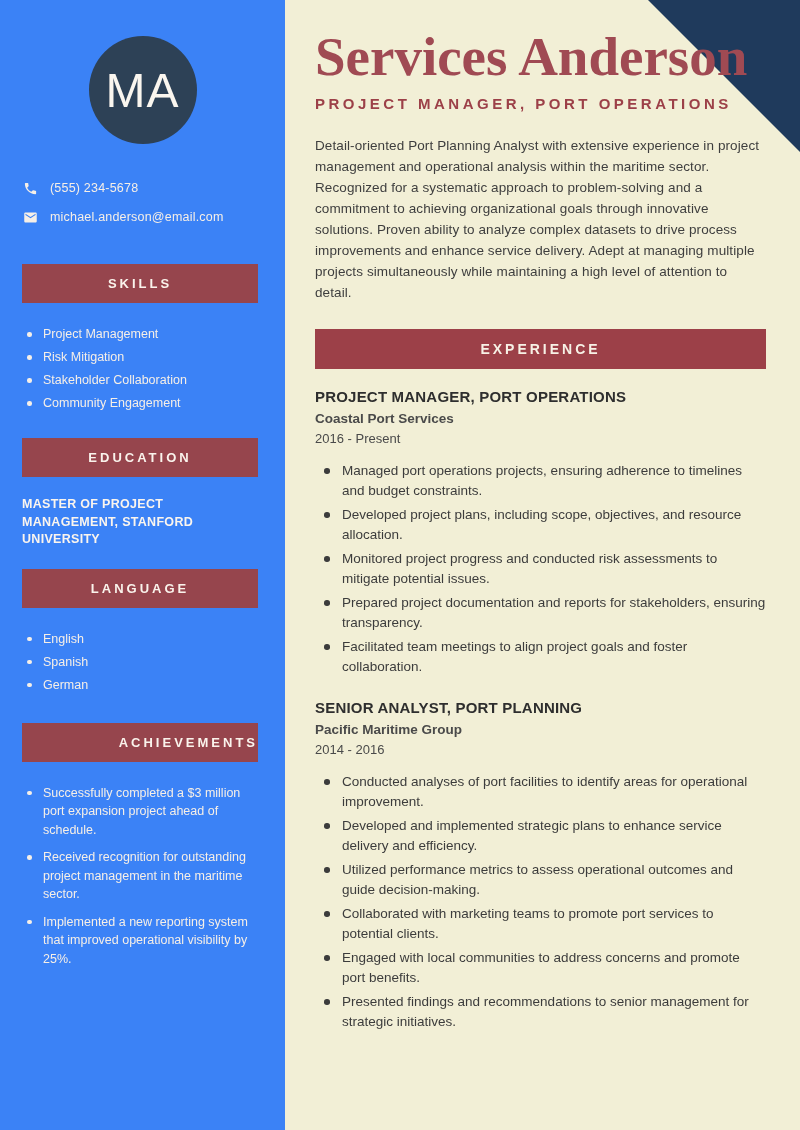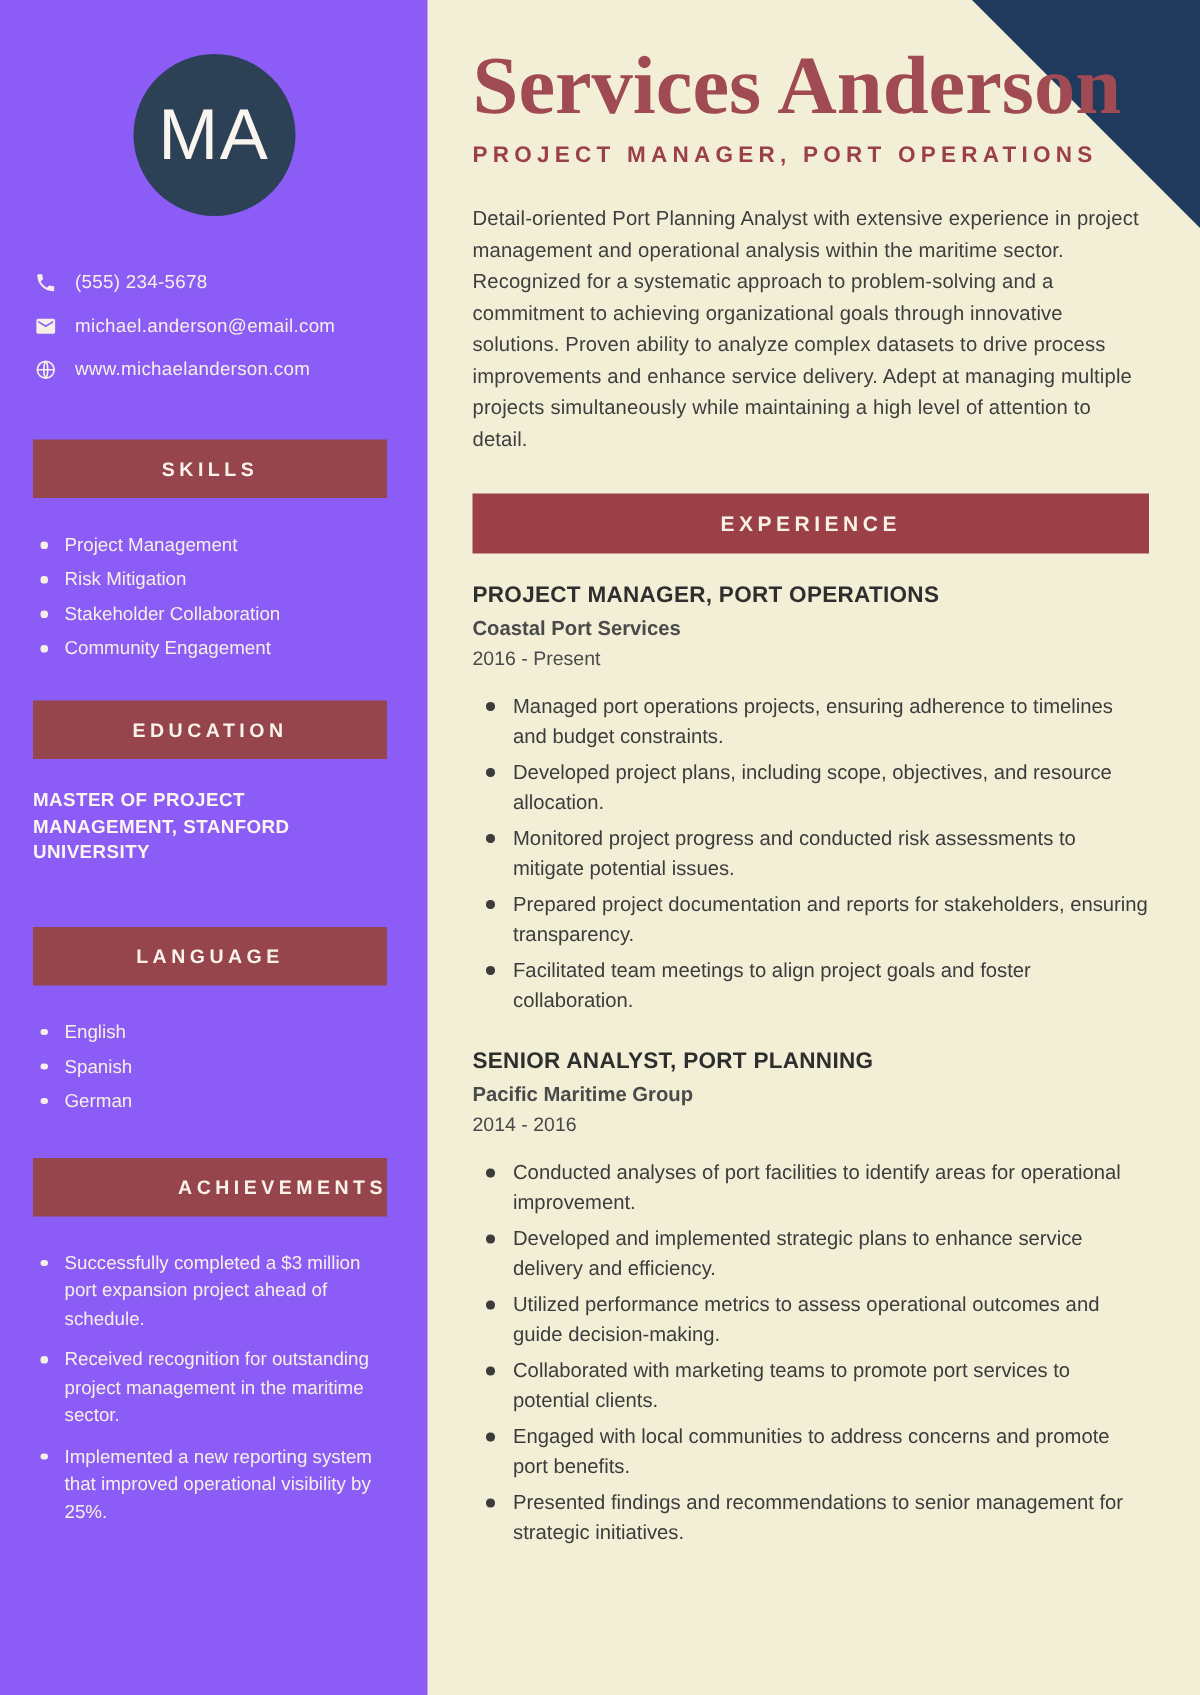--- a/index.html
+++ b/index.html
@@ -4,21 +4,21 @@
 <style>
   html,body{margin:0;padding:0;}
   body{
     width:800px;height:1130px;overflow:hidden;
     font-family:"Liberation Sans",sans-serif;
     display:flex;background:#F2EFD6;
   }
   
   .sidebar{
     width:285px;min-width:285px;height:1130px;
-    background:#8b5cf6;color:#F7F0E8;
+    background:#3b82f6;color:#F7F0E8;
     box-sizing:border-box;
   }
   .avatar{
     width:108px;height:108px;border-radius:50%;
     background:#2D4156;margin:36px auto 0;
     display:flex;align-items:center;justify-content:center;
   }
   .avatar-initials{
     color:#FAF6EF;font-size:48px;font-weight:500;letter-spacing:1px;
   }
@@ -27,21 +27,21 @@
   .contact-row .cicon{width:16px;height:16px;margin-right:12px;flex:0 0 16px;display:flex;align-items:center;justify-content:center;}
   .contact-row .cicon svg{width:15px;height:15px;}
   .contact-row .ctext{font-size:12.5px;color:#F6EFE7;letter-spacing:0.2px;}
   .side-banner{
     background:#96454D;margin:0 27px 0 22px;
     text-align:center;font-weight:bold;font-size:13px;
     letter-spacing:3px;color:#FAF3EC;padding:12px 0;
   }
   .mt-skills{margin-top:39px;}
   .mt-education{margin-top:26px;}
-  .mt-language{margin-top:40px;}
+  .mt-language{margin-top:20px;}
   .mt-achievements{margin-top:29px;text-align:right;}
   ul.side-list{
     list-style:none;margin:22px 0 0 0;padding:0 24px 0 24px;
   }
   ul.side-list li{
     position:relative;padding-left:19px;
     font-size:12.5px;line-height:18px;margin-bottom:5px;
     color:#F6EFE7;
   }
   ul.side-list li::before{
@@ -118,29 +118,20 @@
       <span class="ctext">(555) 234-5678</span>
     </div>
     <div class="contact-row">
       <span class="cicon">
         <svg viewBox="0 0 24 24" fill="#F6EFE7">
             <path d="M20 4H4c-1.1 0-2 .9-2 2v12c0 1.1.9 2 2 2h16c1.1 0 2-.9 2-2V6c0-1.1-.9-2-2-2zm0 4-8 5-8-5V6l8 5 8-5v2z"></path>
           </svg>
       </span>
       <span class="ctext">michael.anderson@email.com</span>
     </div>
-    <div class="contact-row">
-      <span class="cicon">
-        <svg viewBox="0 0 24 24" fill="none" stroke="#F6EFE7" stroke-width="1.8">
-            <circle cx="12" cy="12" r="9"></circle>
-            <path d="M3 12h18M12 3c2.7 2.7 2.7 15.3 0 18M12 3c-2.7 2.7-2.7 15.3 0 18"></path>
-          </svg>
-      </span>
-      <span class="ctext">www.michaelanderson.com</span>
-    </div>
   </div>
 
   <div class="side-banner mt-skills">SKILLS</div>
   <ul class="side-list tight">
     <li>Project Management</li>
     <li>Risk Mitigation</li>
     <li>Stakeholder Collaboration</li>
     <li>Community Engagement</li>
   </ul>
 

